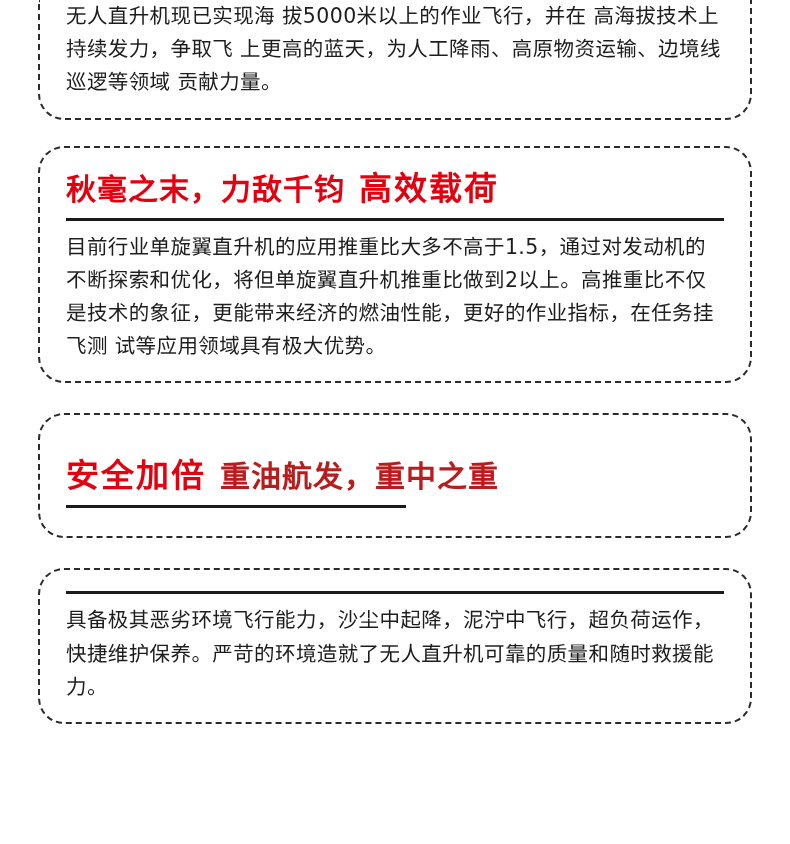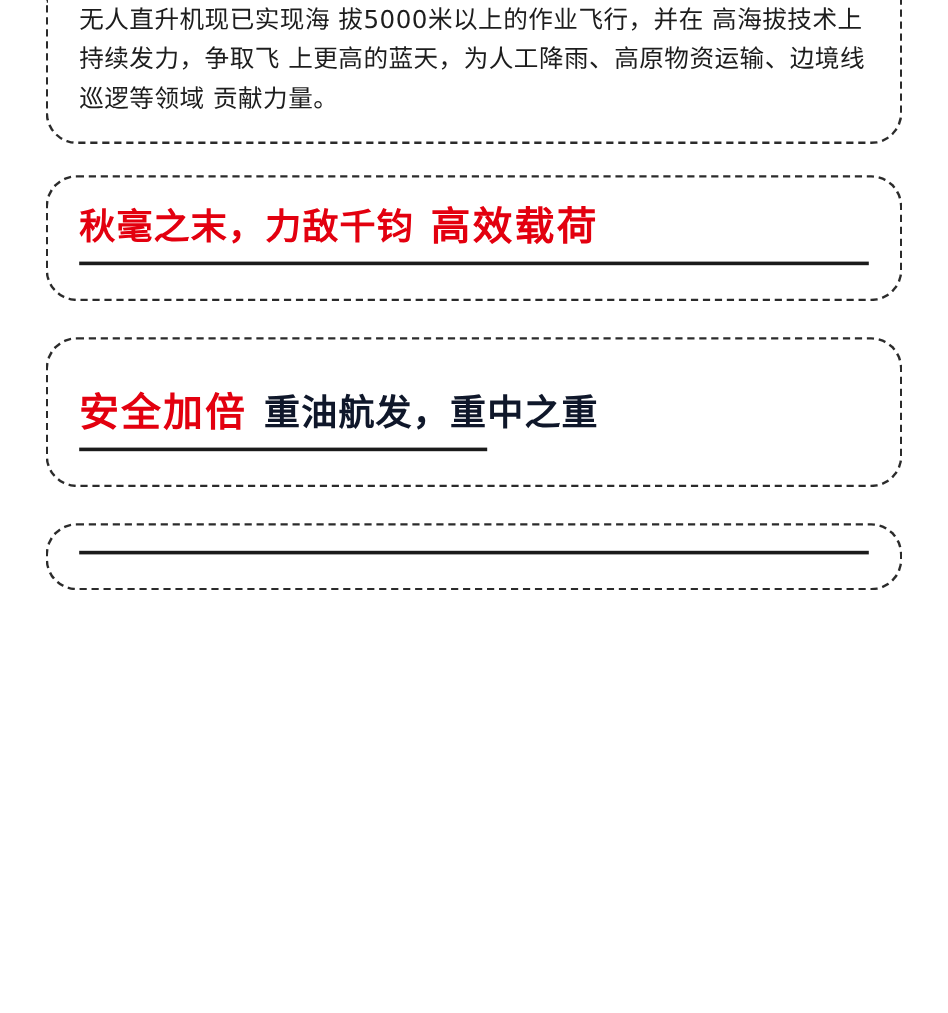--- a/index.html
+++ b/index.html
@@ -44,21 +44,21 @@
     align-items: flex-end;
     gap: 14px;
     padding: 10px 0 6px 0;
   }
   .head.left { justify-content: flex-start; margin-top: 20px; }
   .head .sub {
     font-size: 30px;
     font-weight: bold;
     letter-spacing: 1px;
     line-height: 1;
-    color: #0f172a;
+    color: #b91c1c;
     white-space: nowrap;
   }
   .head .sub.red {
     color: #e3000f;
   }
   .head .main {
     font-size: 33px;
     font-weight: bold;
     letter-spacing: 2px;
     line-height: 1;
@@ -100,31 +100,33 @@
   </div>
 
   <div class="gap"></div>
 
   <div class="card">
     <div class="head">
       <span class="sub red">秋毫之末，力敌千钧</span>
       <span class="main">高效载荷</span>
     </div>
     <div class="rule wide"></div>
+    <div class="body-text">目前行业单旋翼直升机的应用推重比大多不高于1.5，通过对发动机的不断探索和优化，将但单旋翼直升机推重比做到2以上。高推重比不仅是技术的象征，更能带来经济的燃油性能，更好的作业指标，在任务挂飞测 试等应用领域具有极大优势。</div>
   </div>
 
   <div class="gap-lg"></div>
 
   <div class="card">
     <div class="head left">
       <span class="main">安全加倍</span>
       <span class="sub">重油航发，重中之重</span>
     </div>
     <div class="rule short"></div>
   </div>
 
   <div class="gap-lg"></div>
 
   <div class="card">
     <div class="rule wide"></div>
+    <div class="body-text">具备极其恶劣环境飞行能力，沙尘中起降，泥泞中飞行，超负荷运作，快捷维护保养。严苛的环境造就了无人直升机可靠的质量和随时救援能力。</div>
   </div>
 
 </div>
 
 </body></html>

